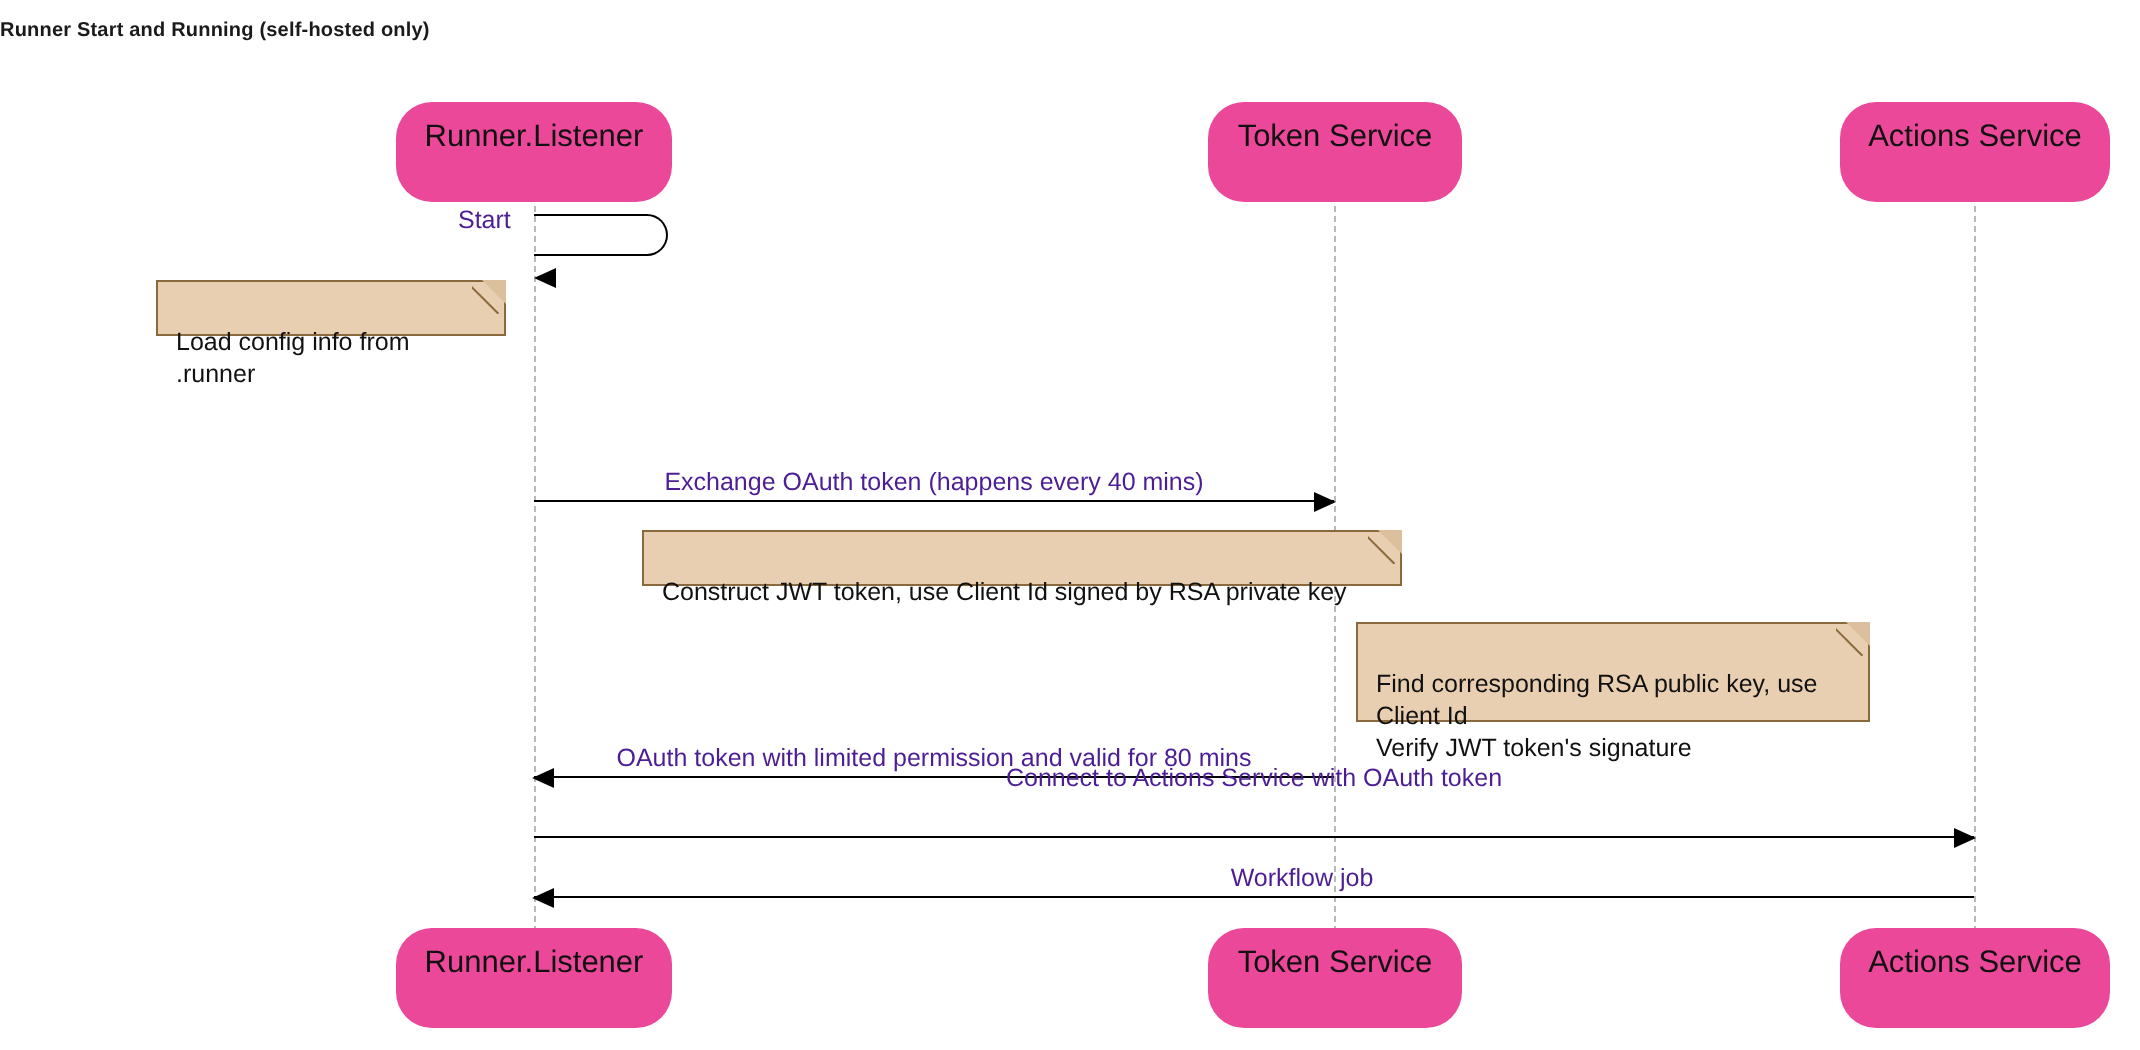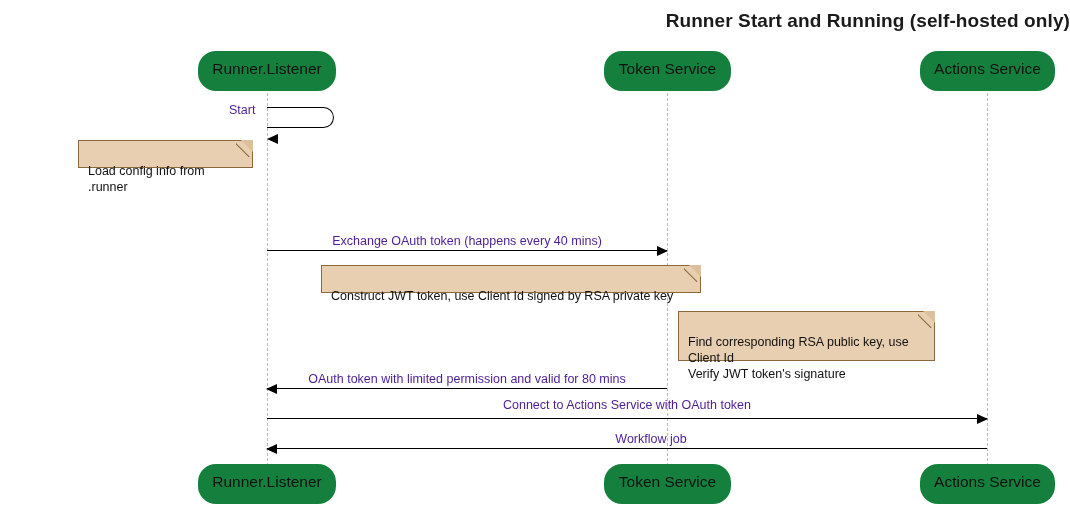--- a/index.html
+++ b/index.html
@@ -18,42 +18,42 @@
     background: #ffffff;
     overflow: hidden;
   }
 
   
   .diagram-title {
     position: absolute;
     left: 0;
     top: 10px;
     width: 1070px;
-    text-align: right;
-    font-size: 19px;
+    text-align: left;
+    font-size: 10px;
     font-weight: bold;
     letter-spacing: 0.1px;
     color: #1a1a1a;
   }
 
   
   .lifeline {
     position: absolute;
     top: 88px;
     width: 0;
     height: 378px;
     border-left: 1.5px dashed #b9b9b9;
   }
 
   
   .participant {
     position: absolute;
-    height: 40px;
+    height: 50px;
     line-height: 36px;
-    background: #15803d;
+    background: #ec4899;
     border-radius: 18px;
     text-align: center;
     font-size: 15.5px;
     color: #111111;
     white-space: nowrap;
   }
 
   
   .msg {
     position: absolute;
@@ -185,21 +185,21 @@
   </div>
 
   <div class="msg" style="left:267px; top:388px; width:400px;">
     <span class="arrowhead left"></span>
   </div>
   <div class="msg-label" style="left:467px; top:372px;">OAuth token with limited permission and valid for 80 mins</div>
 
   <div class="msg" style="left:267px; top:418px; width:720px;">
     <span class="arrowhead right"></span>
   </div>
-  <div class="msg-label" style="left:627px; top:398px;">Connect to Actions Service with OAuth token</div>
+  <div class="msg-label" style="left:627px; top:382px;">Connect to Actions Service with OAuth token</div>
 
   <div class="msg" style="left:267px; top:448px; width:720px;">
     <span class="arrowhead left"></span>
   </div>
   <div class="msg-label" style="left:627px; top:432px;margin-left:24px;">Workflow job</div>
 
   <div class="participant" style="left:198px; top:464px; width:138px;">Runner.Listener</div>
   <div class="participant" style="left:604px; top:464px; width:127px;">Token Service</div>
   <div class="participant" style="left:920px; top:464px; width:135px;">Actions Service</div>
 

